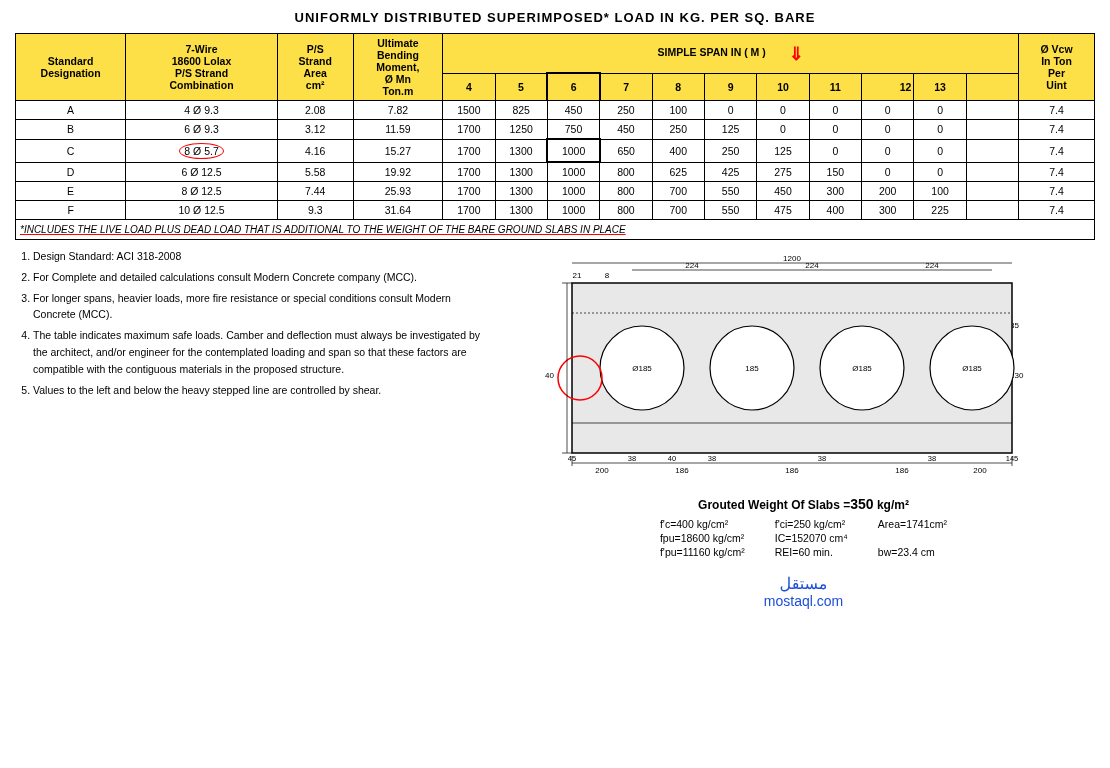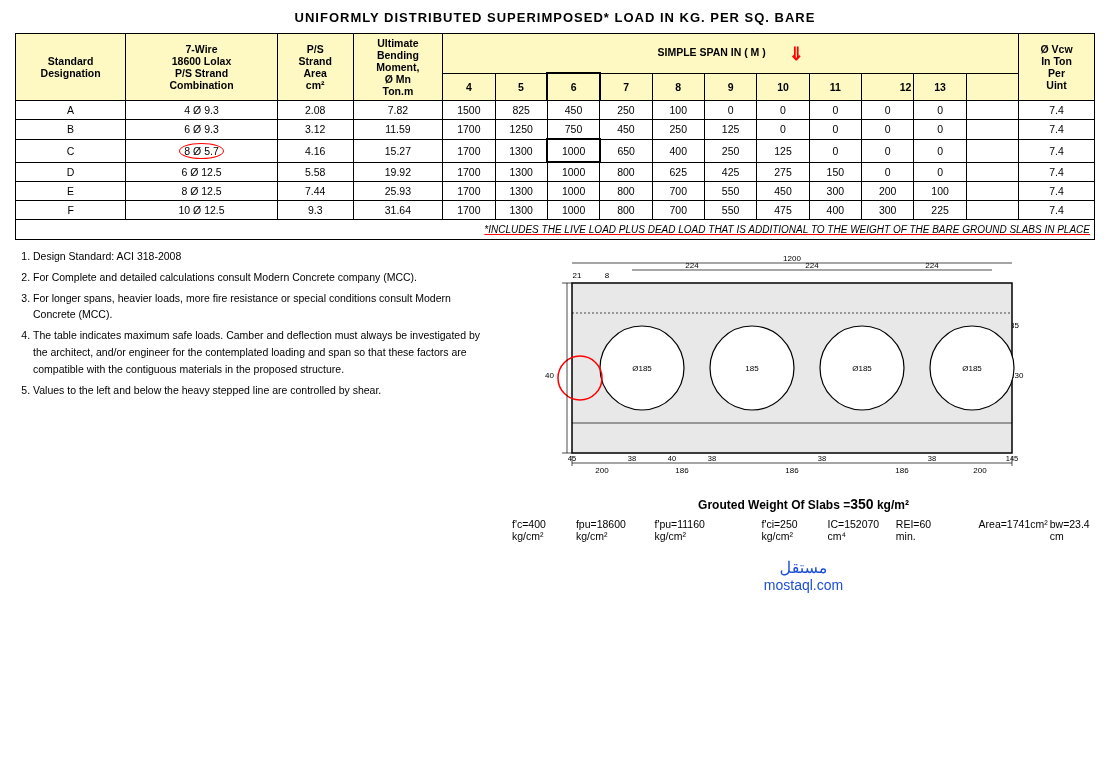--- a/index.html
+++ b/index.html
@@ -29,21 +29,21 @@
       font-size: 10.5px;
     }
     .main-table th, .main-table td {
       border: 1px solid #000;
       text-align: center;
       padding: 3px 2px;
       vertical-align: middle;
     }
     .main-table thead th {
       font-weight: bold;
-      background: #fef9c3;
+      background: #fde047;
     }
 
     .circled {
       display: inline-block;
       border: 1.5px solid red;
       border-radius: 50%;
       padding: 1px 4px;
       color: #000;
     }
 
@@ -51,21 +51,21 @@
       border-left: 2.5px solid #000 !important;
     }
     .heavy-border-right {
       border-right: 2.5px solid #000 !important;
     }
     .heavy-border-top {
       border-top: 2.5px solid #000 !important;
     }
 
     .footnote-row td {
-      text-align: right;
+      text-align: left;
       font-size: 10px;
       font-style: italic;
       border: none;
       border-top: 1px solid #000;
       padding: 4px;
     }
 
     .bottom-section {
       display: flex;
       gap: 20px;
@@ -113,21 +113,21 @@
     }
 
     .specs-row {
       display: flex;
       gap: 30px;
       margin-top: 6px;
       font-size: 10.5px;
     }
     .specs-col {
       display: flex;
-      flex-direction: row;
+      flex-direction: column;
       gap: 2px;
       justify-content: space-between;
     }
 
     .watermark {
       text-align: center;
       font-size: 10px;
       color: #555;
       margin-top: 8px;
     }

